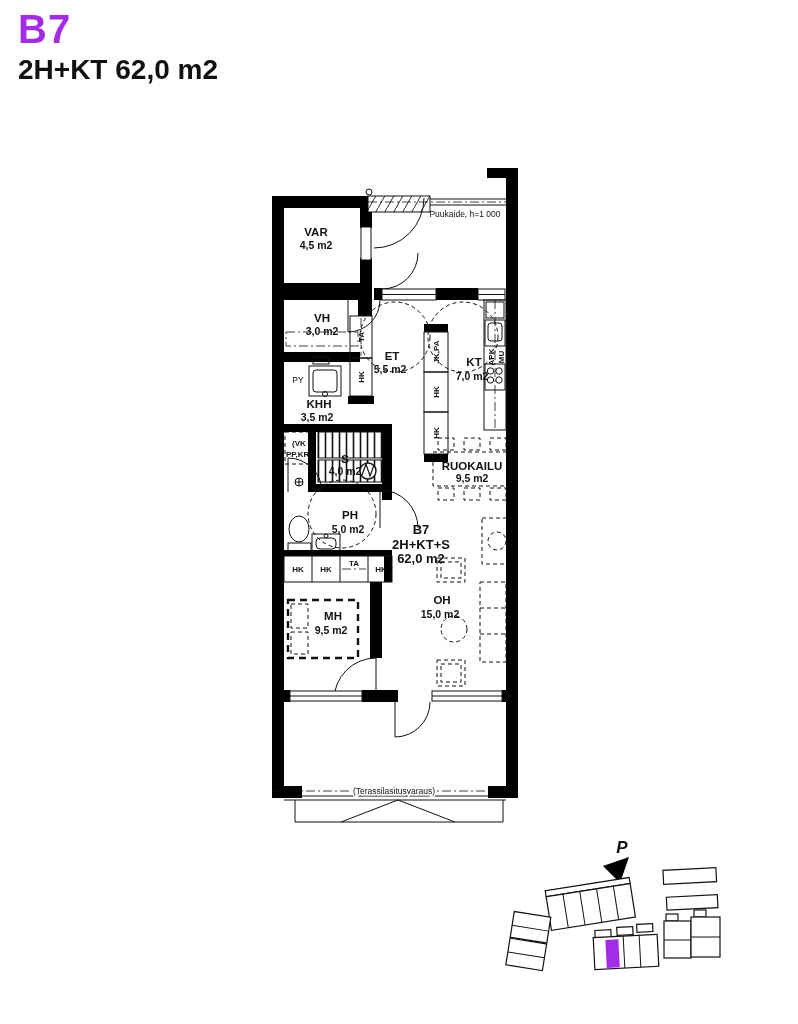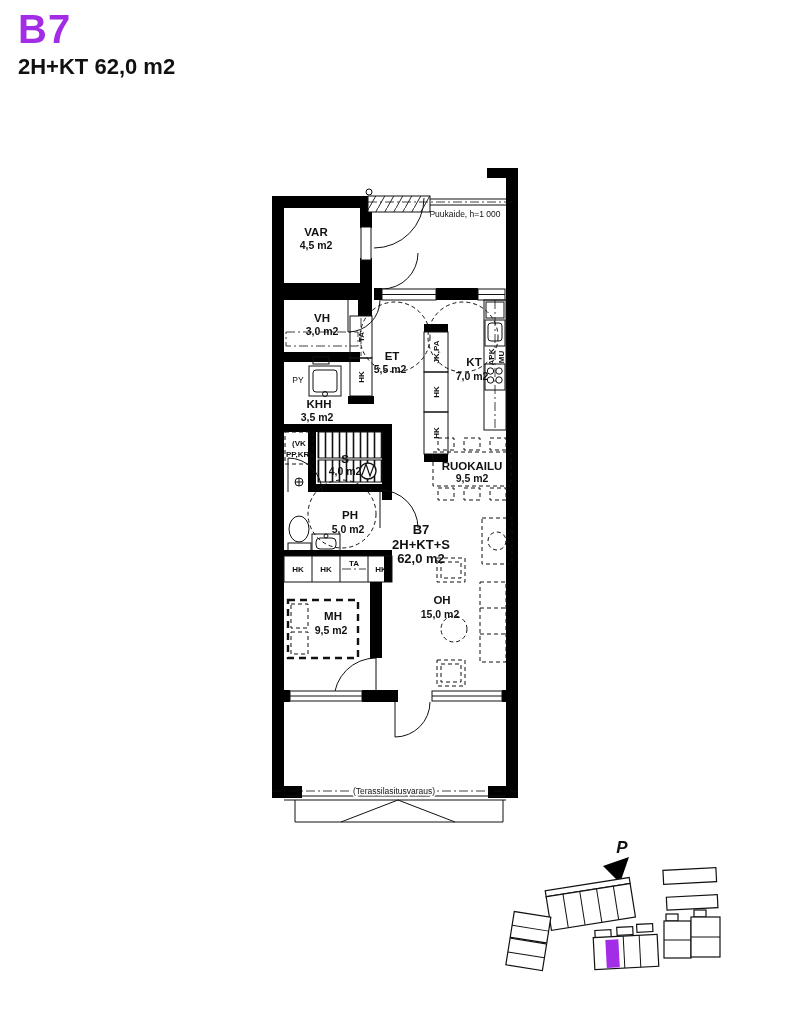--- a/index.html
+++ b/index.html
@@ -1,20 +1,20 @@
 <!DOCTYPE html>
 <html><head>
 <meta charset="utf-8">
 <style>
   html,body{margin:0;padding:0;background:#ffffff;}
   .page{position:relative;width:798px;height:1024px;background:#fff;overflow:hidden;
         font-family:"Liberation Sans",sans-serif;}
   .hdr{position:absolute;left:18px;top:8px;}
   .hdr .uid{font-size:40px;font-weight:800;color:#a32ce6;line-height:1.05;letter-spacing:1px;}
-  .hdr .uspec{font-size:22px;font-weight:700;color:#111;margin-top:4px;}
+  .hdr .uspec{font-size:28px;font-weight:700;color:#111;margin-top:4px;}
   svg{position:absolute;left:0;top:0;}
   svg text{font-family:"Liberation Sans",sans-serif;fill:#111;}
   .rn{font-size:11.5px;font-weight:700;text-anchor:middle;}
   .ra{font-size:10.5px;font-weight:700;text-anchor:middle;}
   .sm{font-size:8.5px;text-anchor:middle;}
   .vt{font-size:8px;font-weight:700;text-anchor:middle;}
   .ul{font-size:13px;font-weight:700;text-anchor:middle;}
   .north{font-size:17px;font-weight:800;font-style:italic;text-anchor:middle;}
   .wall{fill:#000;stroke:none;}
   .thin{fill:none;stroke:#111;stroke-width:1;}

